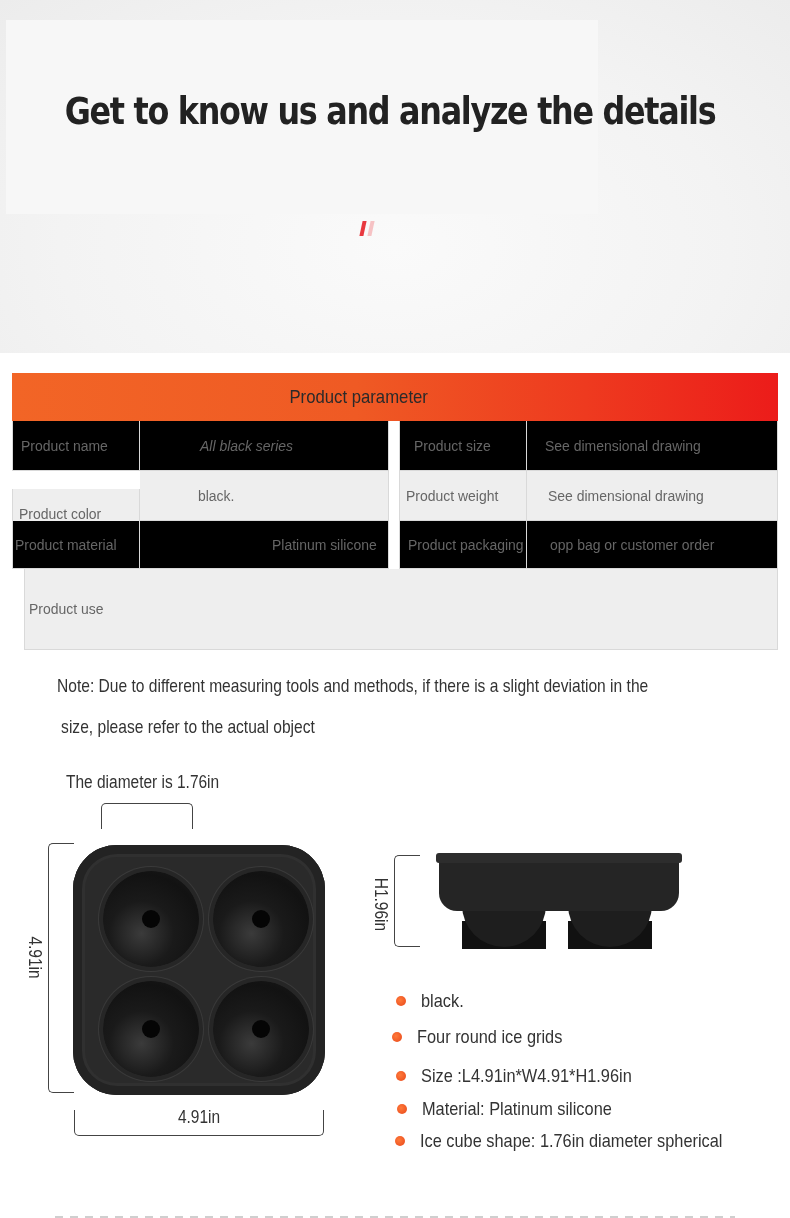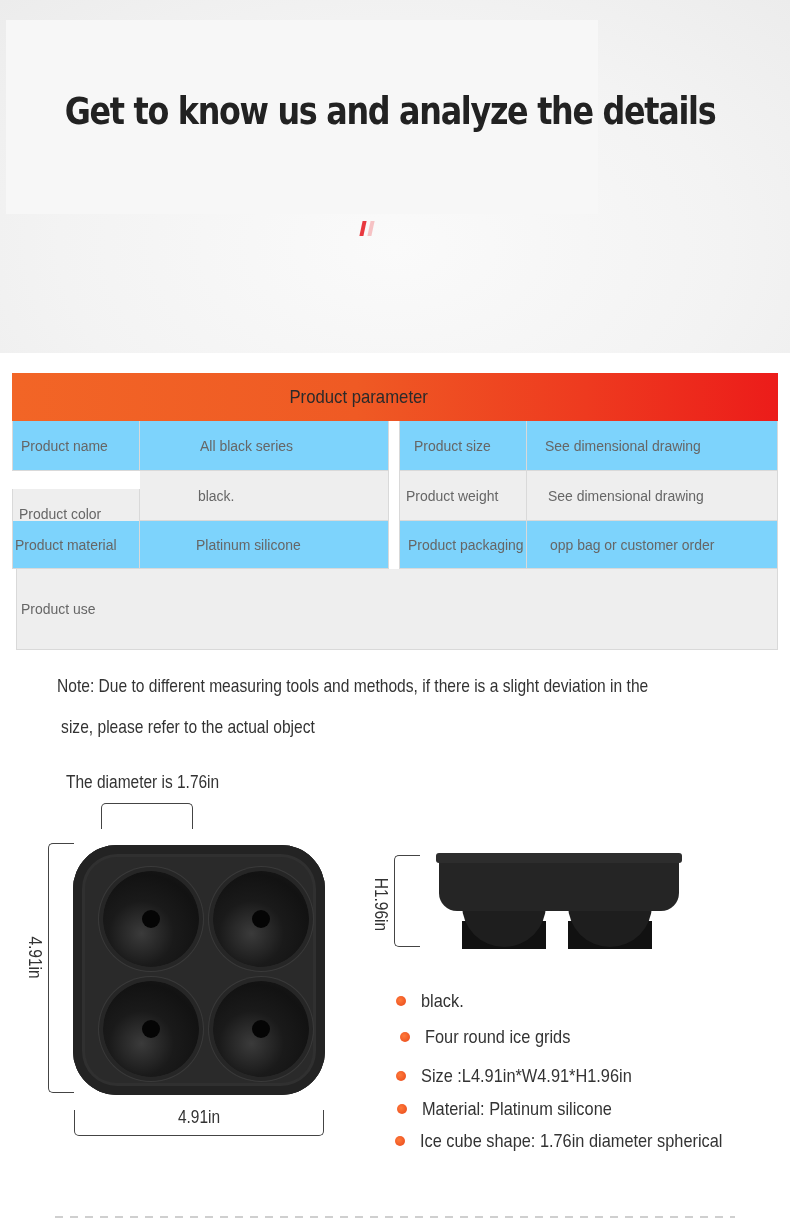--- a/index.html
+++ b/index.html
@@ -34,21 +34,21 @@
   .param-header span {
     font-size: 19px; color: #2a2a2a; transform: scaleX(0.88); display: inline-block; margin-left: -72px;
   }
   .param-grid { position: relative; width: 766px; height: 229px; }
   .cell {
     position: absolute; display: flex; align-items: center;
     border-right: 1px solid #d9d9d9; border-bottom: 1px solid #d9d9d9;
     font-size: 15.5px; color: #666; white-space: nowrap;
   }
   .cell span { display: inline-block; transform: scaleX(0.9); transform-origin: left center; }
-  .bg-w { background: #7dd3fc; }
+  .bg-w { background: #000000; }
   .bg-g { background: #eeeeee; }
   .cell.left-edge { border-left: 1px solid #d9d9d9; }
   .use-text {
     position: absolute; left: 128px; top: 148px; width: 640px; height: 80px;
     font-size: 15.5px; color: #555; line-height: 36px; padding-top: 2px;
   }
   .use-text span { display: block; transform: scaleX(0.9); transform-origin: left center; white-space: nowrap; }
 
   
   .note {
@@ -131,21 +131,21 @@
 
 <section class="param-table">
   <div class="param-header">
     <span>Product parameter</span>
   </div>
   <div class="param-grid">
 
     <div class="cell bg-w left-edge" style="left:0;top:0;width:128px;height:50px;padding-left:8px;">
       <span>Product name</span>
       </div>
-    <div class="cell bg-w" style="left:128px;top:0;width:249px;height:50px;padding-left:60px;">
+    <div class="cell bg-w" style="left:128px;top:0;width:249px;height:50px;padding-left:60px;font-style:italic;">
       <span>All black series</span>
       </div>
     <div class="cell bg-w left-edge" style="left:387px;top:0;width:128px;height:50px;padding-left:14px;">
       <span>Product size</span>
       </div>
     <div class="cell bg-w" style="left:515px;top:0;width:251px;height:50px;padding-left:18px;">
       <span>See dimensional drawing</span>
       </div>
 
     <div class="cell bg-g left-edge" style="left:0;top:68px;width:128px;height:50px;padding-left:6px;">
@@ -157,31 +157,31 @@
     <div class="cell bg-g left-edge" style="left:387px;top:50px;width:128px;height:50px;padding-left:6px;">
       <span>Product weight</span>
       </div>
     <div class="cell bg-g" style="left:515px;top:50px;width:251px;height:50px;padding-left:21px;">
       <span>See dimensional drawing</span>
       </div>
 
     <div class="cell bg-w left-edge" style="left:0;top:100px;width:128px;height:48px;padding-left:2px;">
       <span>Product material</span>
       </div>
-    <div class="cell bg-w" style="left:128px;top:100px;width:249px;height:48px;padding-left:56px;">
+    <div class="cell bg-w" style="left:128px;top:100px;width:249px;height:48px;padding-left:56px;justify-content:flex-end;">
       <span>Platinum silicone</span>
       </div>
     <div class="cell bg-w left-edge" style="left:387px;top:100px;width:128px;height:48px;padding-left:8px;">
       <span>Product packaging</span>
       </div>
     <div class="cell bg-w" style="left:515px;top:100px;width:251px;height:48px;padding-left:23px;">
       <span>opp bag or customer order</span>
       </div>
 
-    <div class="cell bg-g left-edge" style="left:4px;top:148px;width:128px;height:81px;padding-left:4px;align-items:center;">
+    <div class="cell bg-g left-edge" style="left:12px;top:148px;width:128px;height:81px;padding-left:4px;align-items:center;">
       <span>Product use</span>
       </div>
     <div class="cell bg-g" style="left:128px;top:148px;width:638px;height:81px;"></div>
   </div>
 </section>
 
 <div class="note">
   <span class="l1">Note: Due to different measuring tools and methods, if there is a slight deviation in the</span>
   <span class="l2">size, please refer to the actual object</span>
 </div>
@@ -218,21 +218,21 @@
       <div class="sv-dome sv-d2"></div>
     <div class="sv-body"></div>
     <div class="sv-rim"></div>
   </div>
 
   <ul class="features">
     <li class="feat" style="top:4px;left:4px;">
       <span class="dot"></span>
       <span class="t">black.</span>
       </li>
-    <li class="feat" style="top:40px;left:8px;">
+    <li class="feat" style="top:40px;left:0;">
       <span class="dot"></span>
       <span class="t">Four round ice grids</span>
       </li>
     <li class="feat" style="top:79px;left:4px;">
       <span class="dot"></span>
       <span class="t">Size :L4.91in*W4.91*H1.96in</span>
       </li>
     <li class="feat" style="top:112px;left:5px;">
       <span class="dot"></span>
       <span class="t">Material: Platinum silicone</span>

